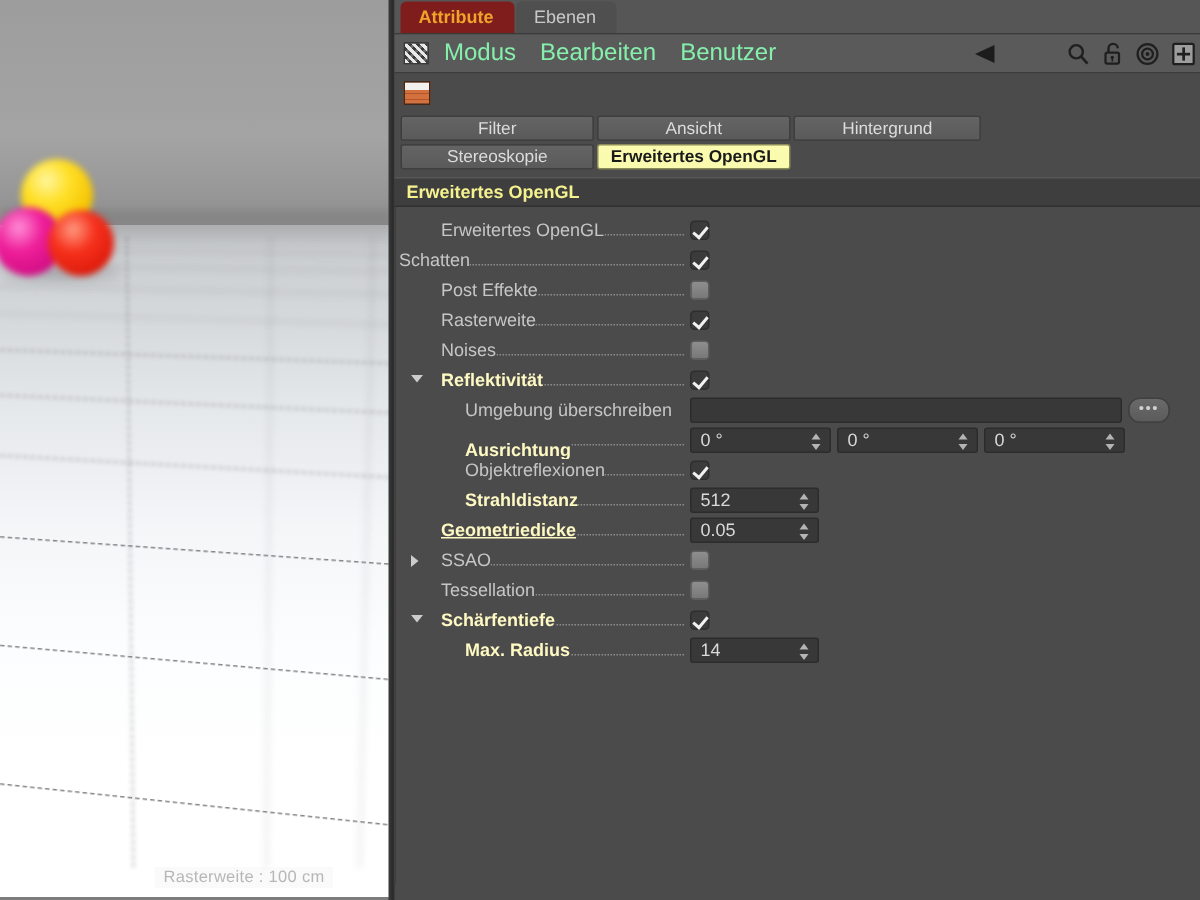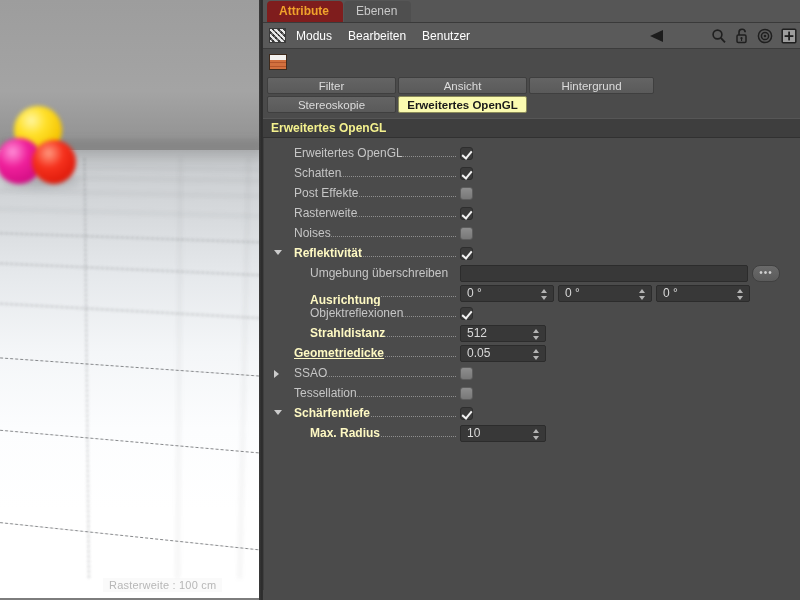--- a/index.html
+++ b/index.html
@@ -148,22 +148,22 @@
   .menubar {
     position: relative;
     height: 25px;
     background: #5a5a5a;
     border-bottom: 1px solid #3c3c3c;
     display: flex;
     align-items: center;
     padding-left: 6px;
   }
   .menu-item {
-    font-size: 12px;
-    color: #ffffff;
+    font-size: 16px;
+    color: #86efac;
     margin-right: 16px;
     cursor: default;
     text-align: right;
   }
   .mb-checker {
     width: 15px; height: 13px;
     margin-right: 10px;
     background-image:
       repeating-linear-gradient(45deg, #e8e8e8 0 2px, transparent 2px 4px),
       repeating-linear-gradient(-45deg, #3a3a3a 0 2px, transparent 2px 4px);
@@ -499,21 +499,21 @@
 
     <div class="attrbody" id="attrbody">
         <div class="row">
           <div class="label" style="margin-left: 28px;">Erweitertes OpenGL</div>
           <div class="leader" style="left: 32px; width: 160px;"></div>
           <div class="ctrl-zone">
             <div class="checkbox on"></div>
           </div>
         </div>
         <div class="row">
-          <div class="label" style="margin-left: 28px;">Schatten</div>
+          <div class="label" style="">Schatten</div>
           <div class="leader" style="left: 32px; width: 160px;"></div>
           <div class="ctrl-zone">
             <div class="checkbox on"></div>
           </div>
         </div>
         <div class="row">
           <div class="label" style="margin-left: 28px;">Post Effekte</div>
           <div class="leader" style="left: 32px; width: 160px;"></div>
           <div class="ctrl-zone">
             <div class="checkbox off"></div>
@@ -614,20 +614,20 @@
           <div class="leader" style="left: 32px; width: 160px;"></div>
           <div class="ctrl-zone">
             <div class="checkbox on"></div>
           </div>
         </div>
         <div class="row">
           <div class="label yellow" style="margin-left: 44px;">Max. Radius</div>
           <div class="leader" style="left: 48px; width: 144px;"></div>
           <div class="ctrl-zone">
             <div class="numfield" style="width: 86px;">
-              <span class="val">10</span>
+              <span class="val">14</span>
               <div class="spin"></div>
             </div>
           </div>
         </div>
       </div>
   </div>
 </div>
 
 </body></html>

